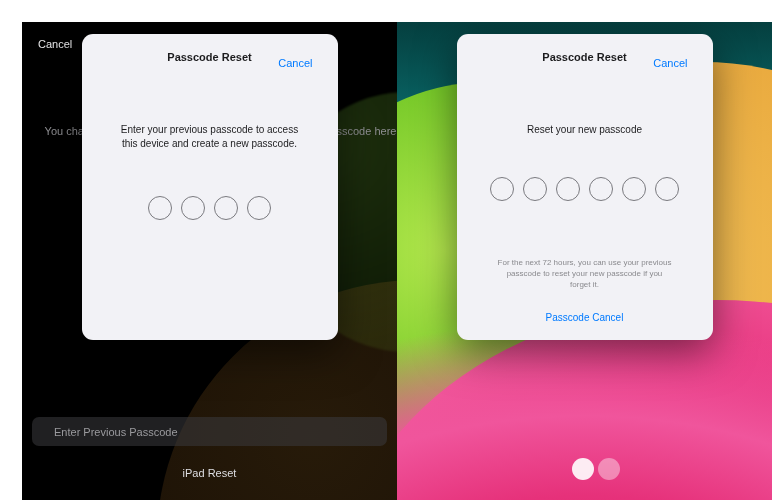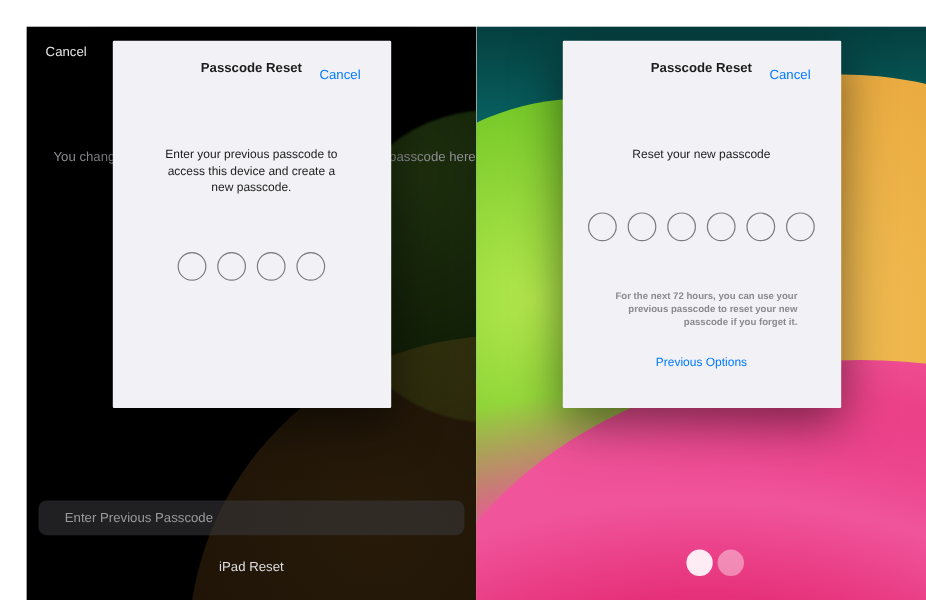--- a/index.html
+++ b/index.html
@@ -28,33 +28,33 @@
       background: radial-gradient(ellipse 120% 100% at 50% 100%, #d22055 0%, #e6317a 45%, #f0559c 70%, rgba(240,85,156,0) 100%); }
     .bg-right-pink2 { position: absolute; left: -60px; bottom: -220px; width: 760px; height: 420px;
       background: radial-gradient(ellipse at 50% 100%, #c7144e, #e7317c 55%, #f76ca9 90%);
       border-radius: 50% 50% 0 0 / 70% 70% 0 0; }
 
     
     .left-nav-cancel { position: absolute; top: 5px; left: 5px; color: #e8e8ea; font-size: 11px; }
 
     
     .modal { position: absolute; top: 12px; left: 50%; transform: translateX(-50%);
-      width: 232px; height: 306px; background: #f2f2f6; border-radius: 1px;
+      width: 256px; height: 306px; background: #f2f2f6; border-radius: 11px;
       box-shadow: 0 12px 40px rgba(0,0,0,.5); display: flex; flex-direction: column;
       padding: 12px 14px 10px; }
     .modal-header { display: flex; align-items: center; justify-content: center; position: relative; height: 18px; }
     .modal-title { font-size: 11px; font-weight: 600; color: #1c1c1e; }
     .modal-cancel { position: absolute; right: 0; top: 0; font-size: 11px; color: #007aff; }
     .modal-body { flex: 1; display: flex; flex-direction: column; align-items: center; padding-top: 44px; }
     .modal-right .modal-body { padding-top: 44px; }
     .instruction { font-size: 10px; color: #1c1c1e; text-align: center; line-height: 1.35; max-width: 220px; }
     .dots { display: flex; gap: 9px; margin-top: 24px; }
     .dot { width: 11px; height: 11px; border: 1px solid #7a7a7f; border-radius: 50%; }
     .modal-right .dots { margin-top: 18px; }
-    .subnote { margin-top: 18px; font-size: 8px; color: #8a8a8e; text-align: right; line-height: 1.4; max-width: 200px; font-weight: bold; }
+    .subnote { margin-top: 34px; font-size: 8px; color: #8a8a8e; text-align: center; line-height: 1.4; max-width: 200px; }
     .passcode-options { font-size: 10px; color: #007aff; text-align: center; margin-top: auto; margin-bottom: 0; }
 
     
     .behind-text { position: absolute; top: 103px; width: 100%; text-align: center;
       color: #8f8f93; font-size: 11px; padding: 0 10px; }
 
     
     .left-bottom { position: absolute; bottom: 0; left: 0; right: 0; padding: 0 10px 10px; }
     .pill-btn { width: 100%; height: 29px; background: rgba(58,58,62,.55);
       border-radius: 7px; display: flex; align-items: center; 
@@ -120,21 +120,21 @@
       <div class="instruction">Reset your new passcode</div>
       <div class="dots">
         <div class="dot"></div>
         <div class="dot"></div>
         <div class="dot"></div>
         <div class="dot"></div>
         <div class="dot"></div>
         <div class="dot"></div>
       </div>
       <div class="subnote">For the next 72 hours, you can use your previous passcode to reset your new passcode if you forget it.</div>
-      <div class="passcode-options">Previous Options</div>
+      <div class="passcode-options">Passcode Cancel</div>
     </div>
   </div>
 
   <div class="page-dots">
     <div class="pd"></div>
     <div class="pd dim"></div>
   </div>
 </div>
 
 </body></html>

